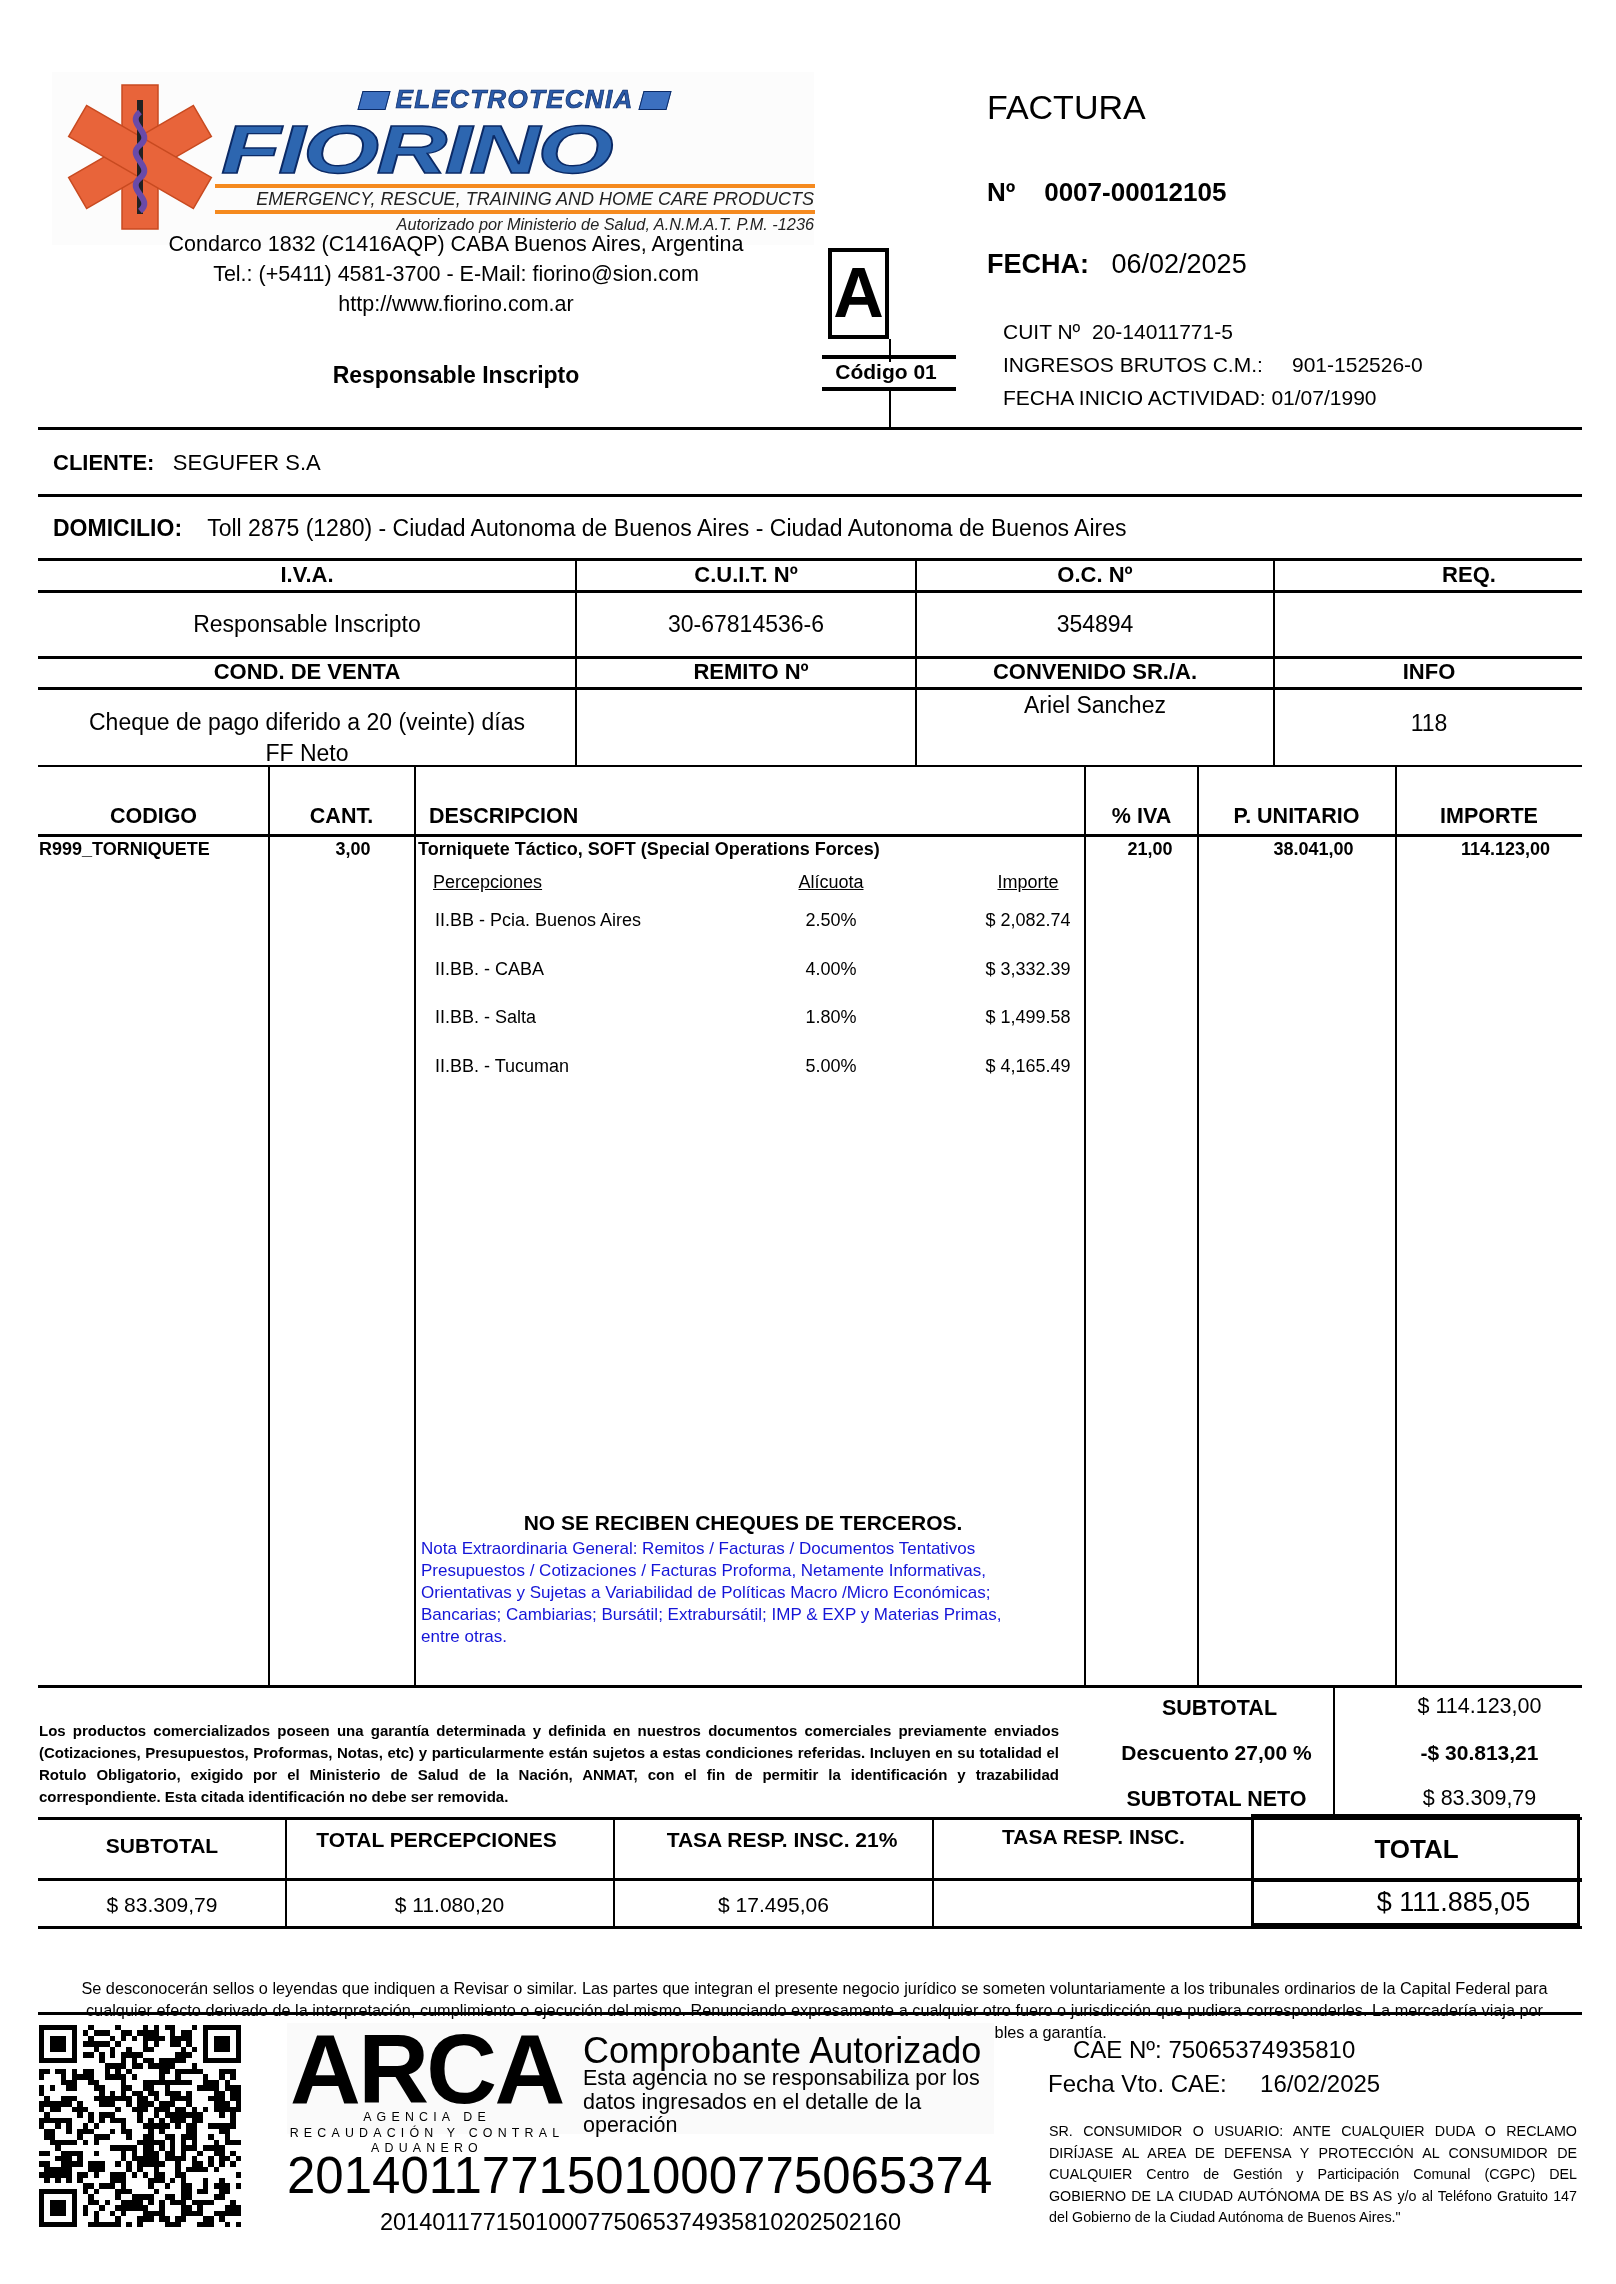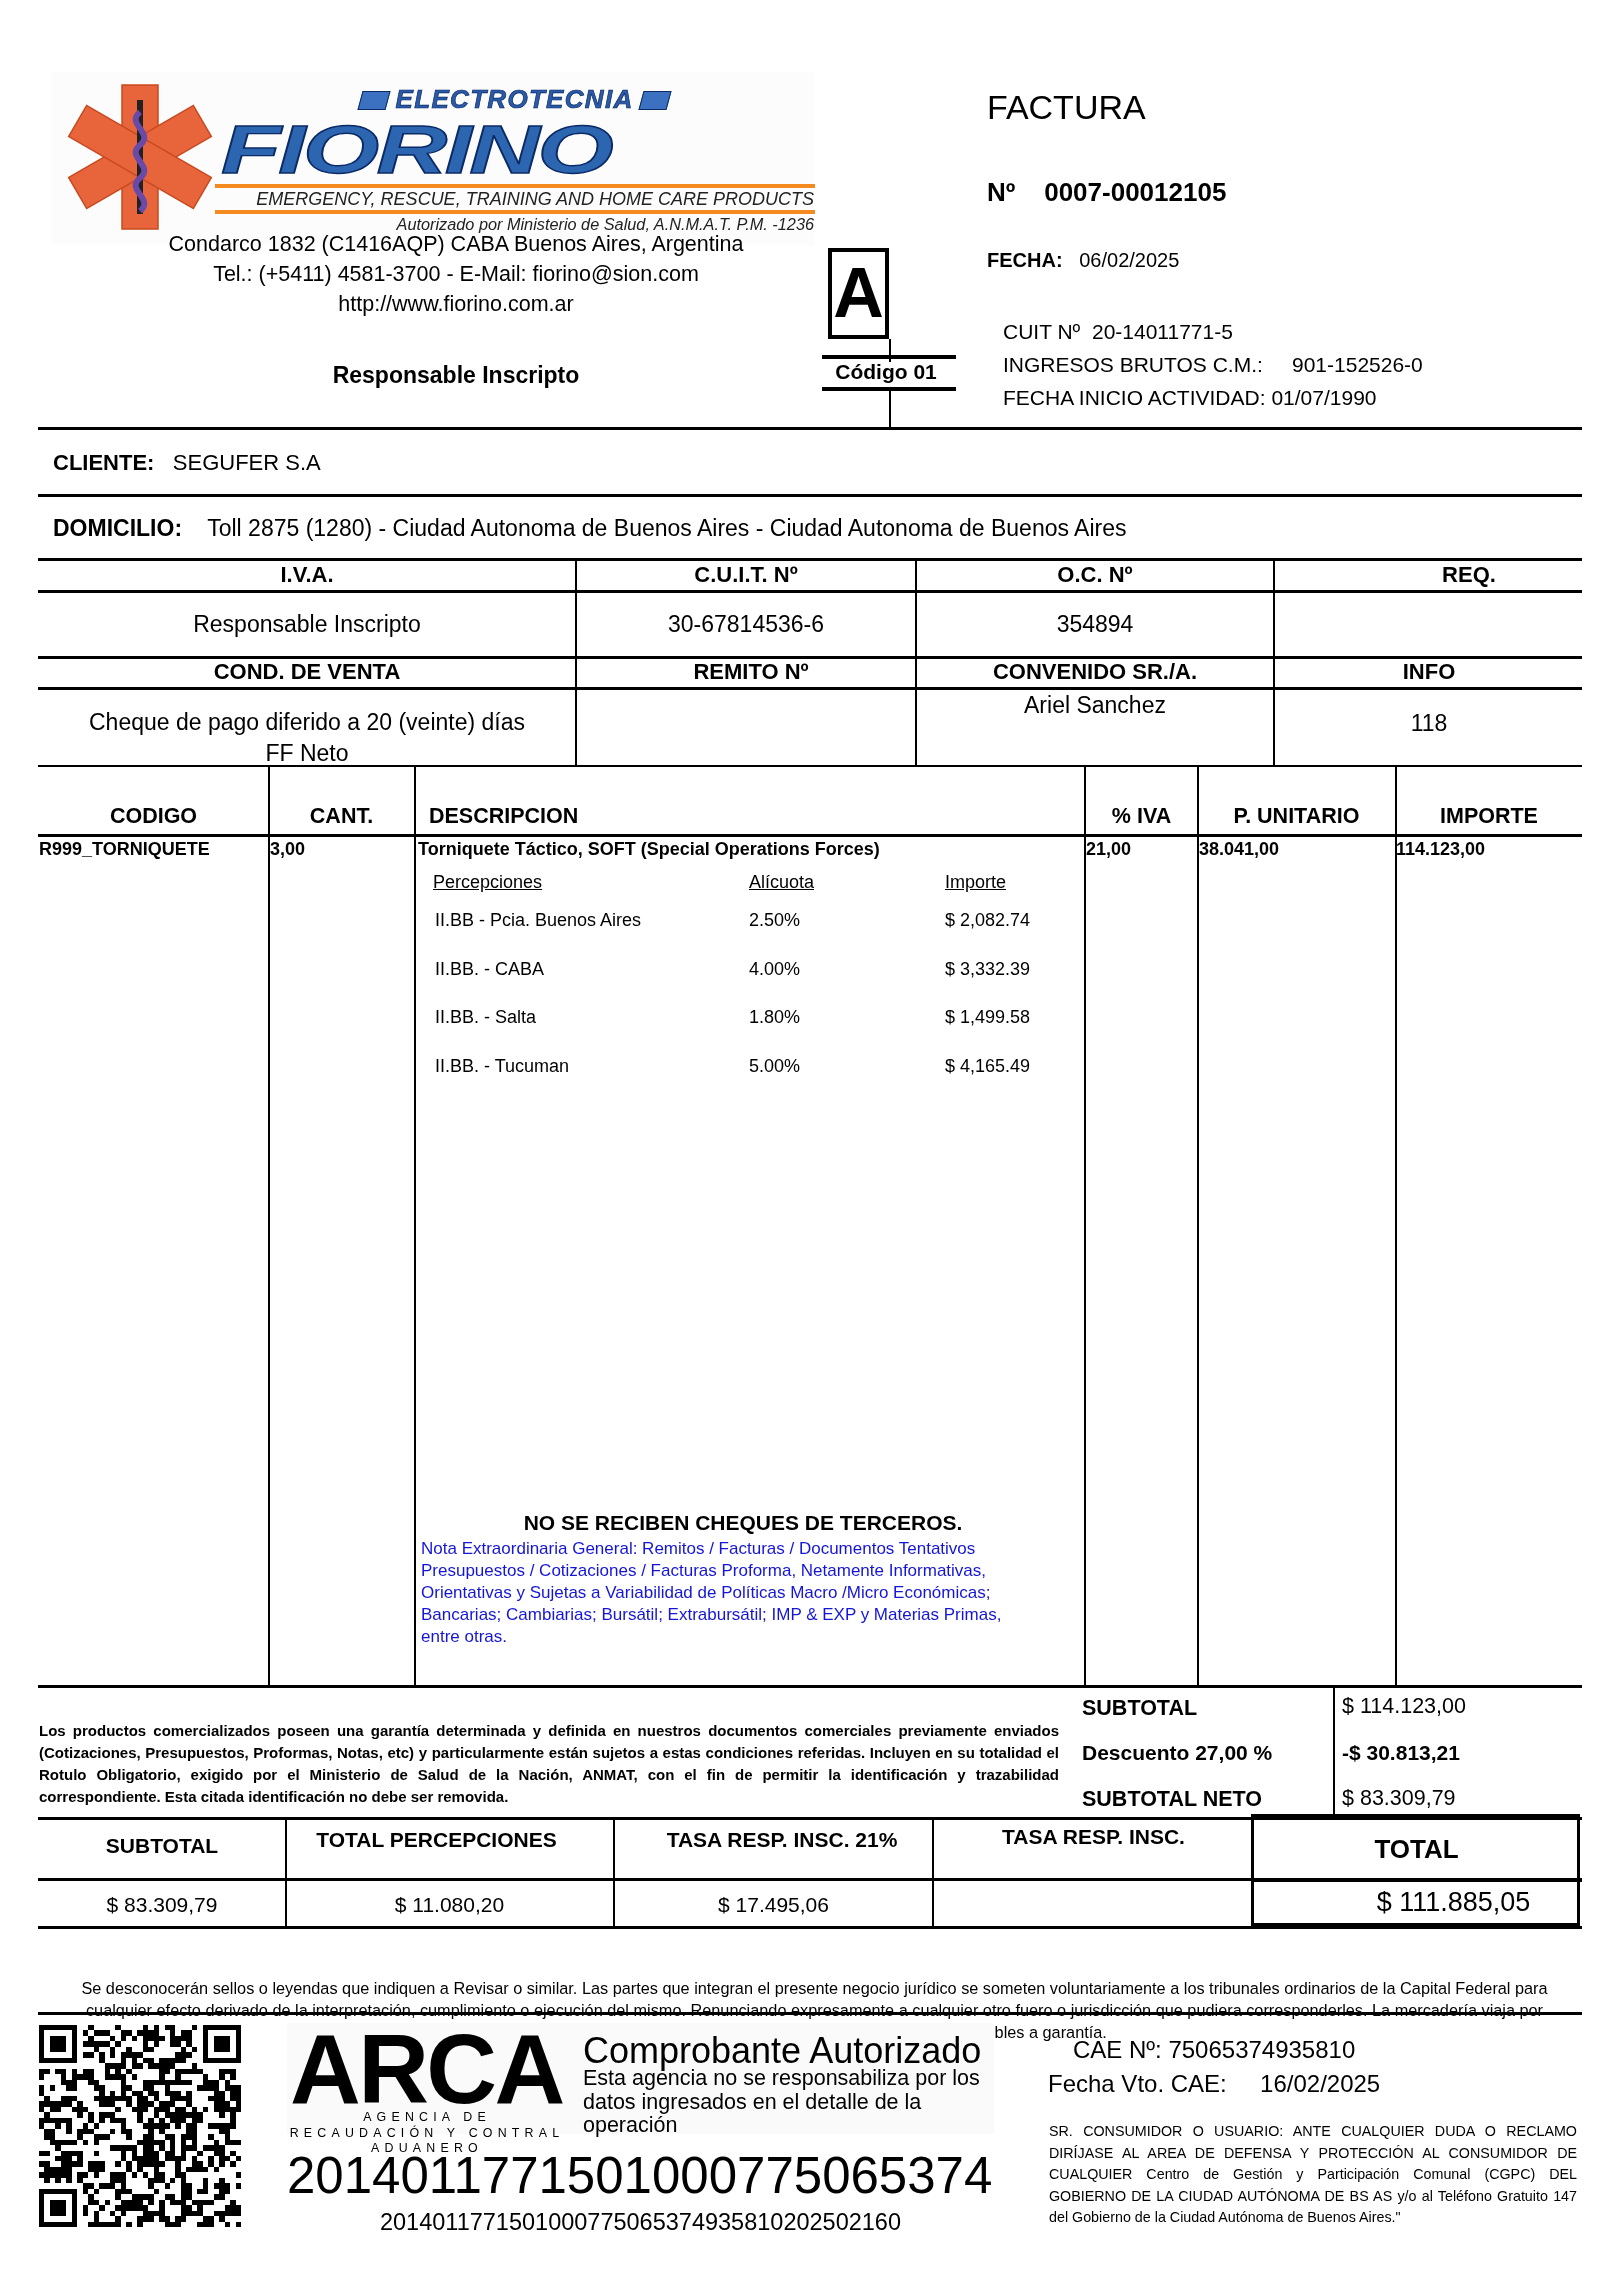--- a/index.html
+++ b/index.html
@@ -1,21 +1,21 @@
 <!DOCTYPE html>
 <html style="font-size:10.4px"><head>
 <meta charset="utf-8">
 <style>
   html, body { margin:0; padding:0; background:#fff; }
   body { width:1616px; height:2284px; position:relative; overflow:hidden;
          font-family:"Liberation Sans", sans-serif; color:#000; }
   .abs { position:absolute; }
   .b { font-weight:bold; }
   .c { text-align:center; }
-  .r { text-align:left; }
+  .r { text-align:center;margin-left:20px; }
   .hl { position:absolute; background:#000; }
   .vl { position:absolute; background:#000; }
 
   
   #logo { left:52px; top:72px; width:762px; height:173px; background:#fcfcfc; }
   #star { left:13px; top:6.5px; width:150px; height:156px; }
   #electro { left:300px; top:11.7px; font-size:26px; font-style:italic; font-weight:bold; color:#2a5aa8;
              letter-spacing:1.3px; -webkit-text-stroke:0.7px #0b2a66; }
   #electro .sq { display:inline-block; width:26px; height:17px; background:#3c70c0; transform:skew(-15deg); margin:0 7.8px; vertical-align:middle; border:1.3px solid #0b2a66;}
   #brand { left:169px; top:46px; font-size:98px; font-weight:bold; font-style:italic; color:#2d66b0;
@@ -30,21 +30,21 @@
   #resp { left:130px; top:362px; width:652px; font-size:23px; }
 
   
   #letterbox { left:828px; top:248px; width:53px; height:83px; border:4.6px solid #000; font-size:70px;
                font-weight:bold; text-align:center; line-height:83px; }
   #codigo { left:821px; top:354px; width:130px; font-size:21px; }
 
   
   #factura { left:987px; top:88px; font-size:34px; }
   #numero { left:987px; top:177px; font-size:26px; }
-  #fecha { left:987px; top:249px; font-size:20px; }
+  #fecha { left:987px; top:249px; font-size:27px; }
   #cuit { left:987px; top:315px; font-size:21px; line-height:33px;margin-left:16px; }
 
   
   #cliente { left:53px; top:450px; font-size:22px; }
   #domicilio { left:53px; top:515px; font-size:23px; }
 
   .cell { position:absolute; font-size:23px; }
   .hdr { font-weight:bold; font-size:22px; }
 
   

